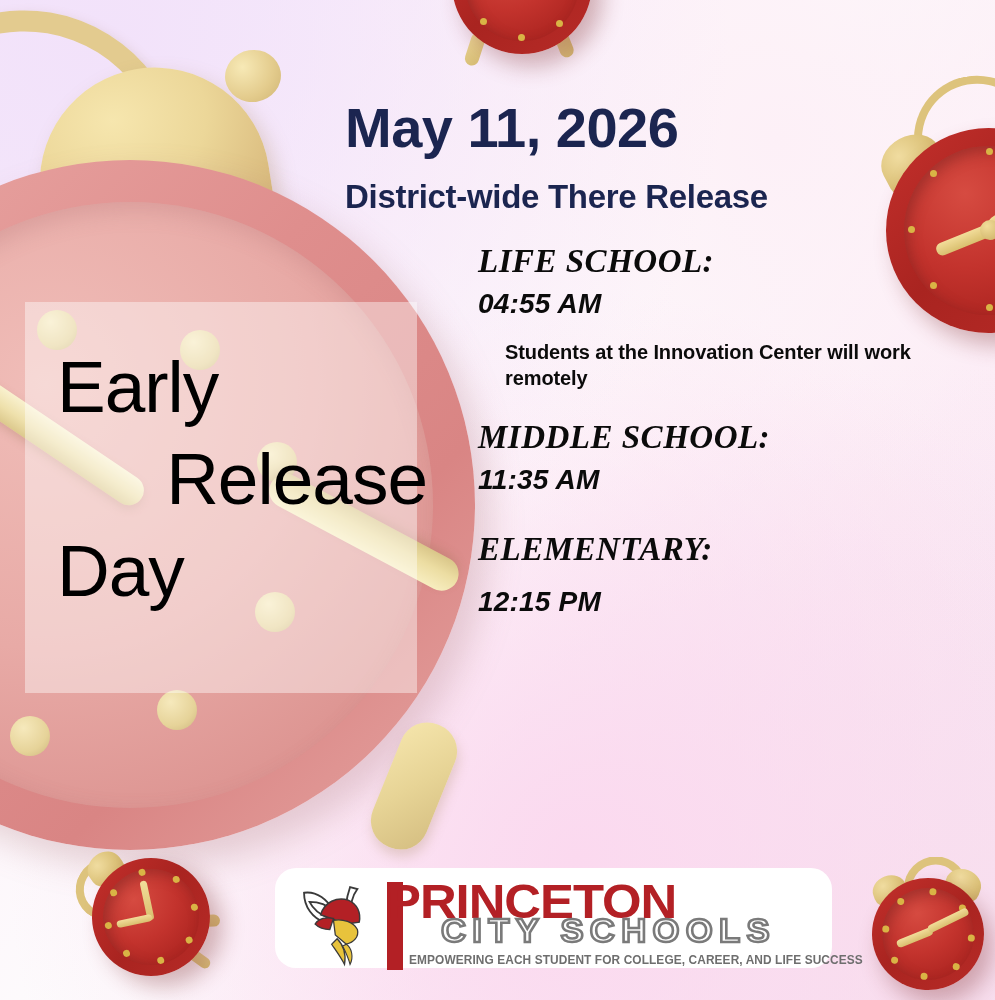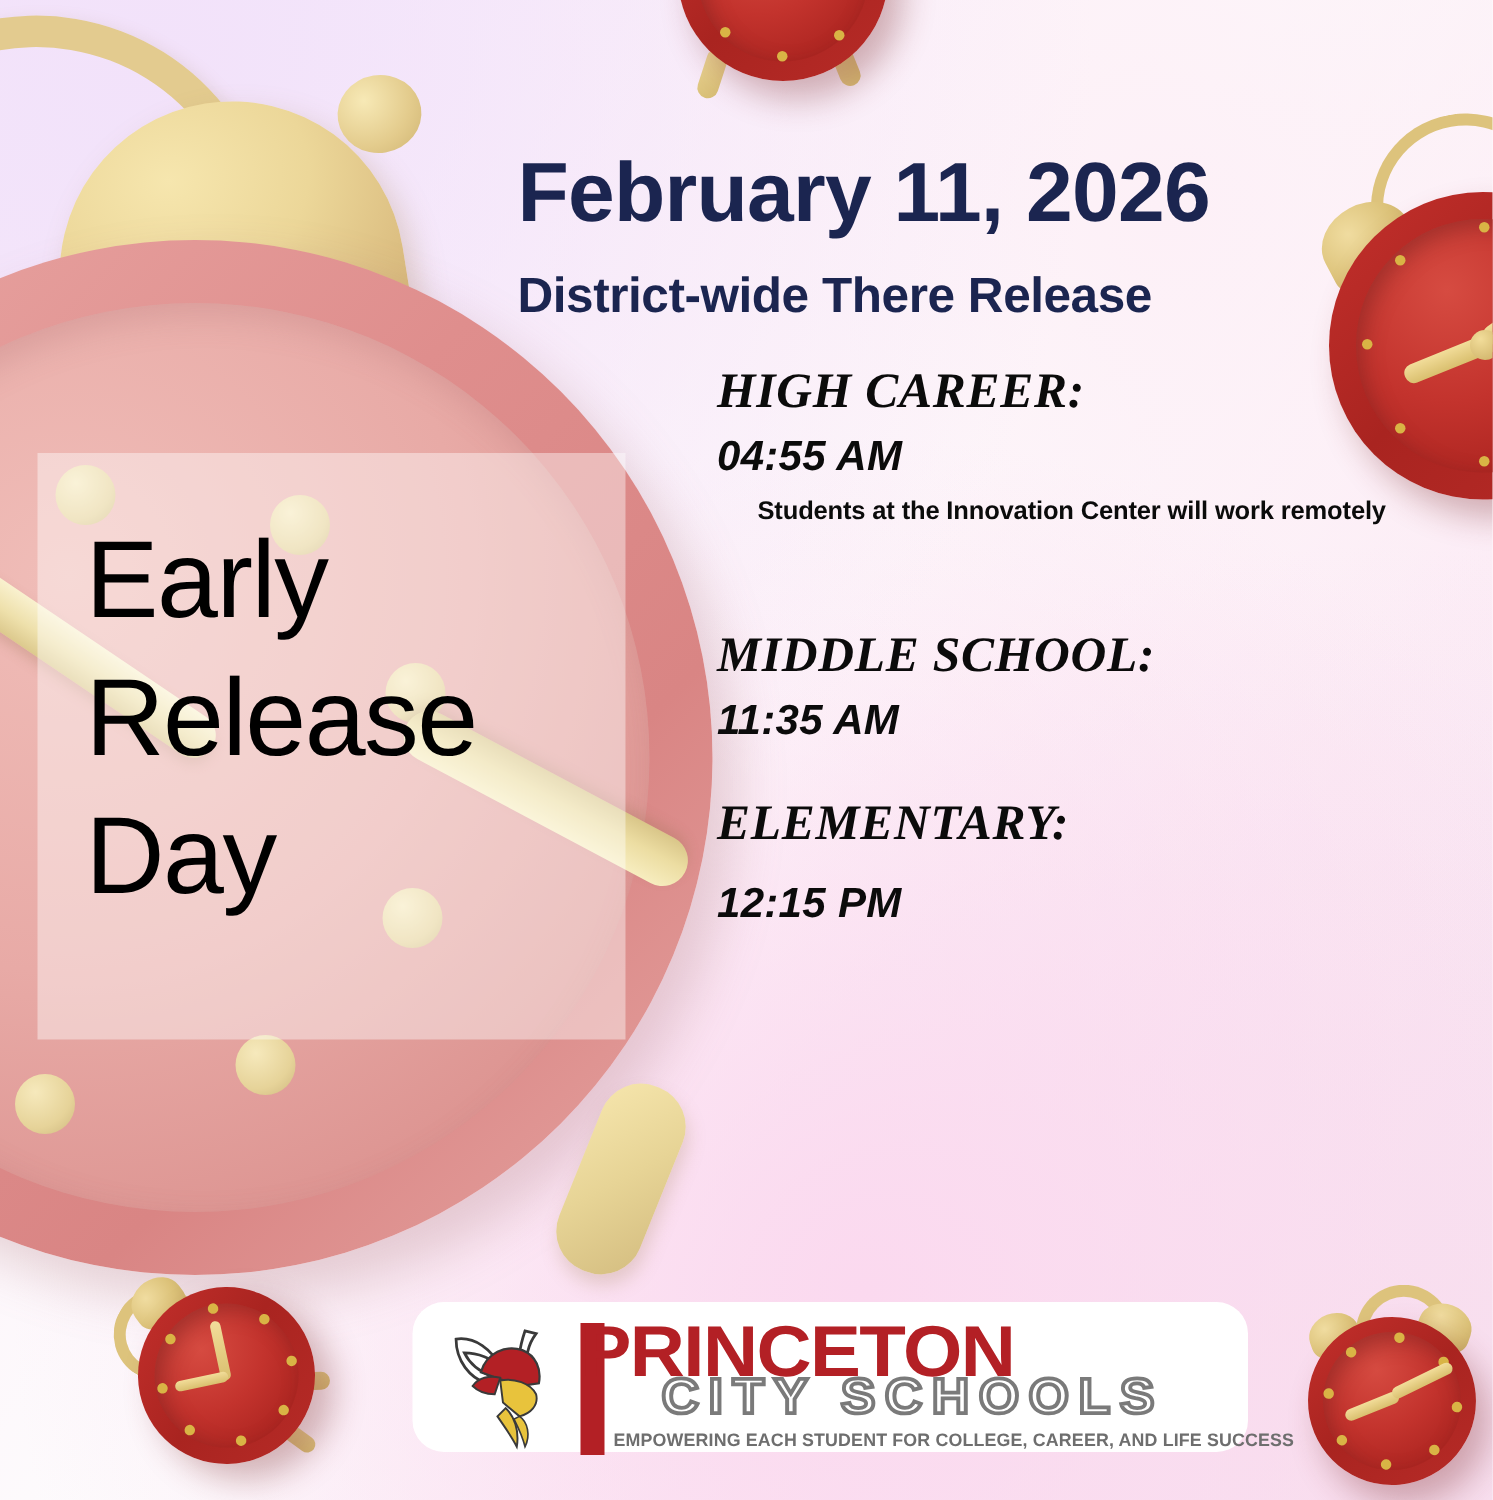--- a/index.html
+++ b/index.html
@@ -115,21 +115,21 @@
     position:absolute;left:25px;top:302px;width:392px;height:391px;
     background:rgba(255,255,255,.42);
   }
   #early-title{
     position:absolute;left:57px;top:352px;width:370px;
     font-family:"Liberation Sans", sans-serif;
     font-size:73px;line-height:.96;font-weight:400;color:#000000;
     letter-spacing:-1px;
   }
   #early-title span{display:block;}
-  #early-title span:nth-child(2){margin-top:22px;}
+  #early-title span:nth-child(2){margin-top:22px;text-align:right;}
   #early-title span:nth-child(3){margin-top:22px;}
 
   
   #rightcol{position:absolute;left:0;top:0;width:995px;height:1000px;}
   .navy{color:#1b2550;}
   #headline{
     position:absolute;left:345px;top:100px;width:620px;
     font-size:56px;font-weight:bold;letter-spacing:-.5px;line-height:1;
   }
   #subhead{
@@ -143,22 +143,22 @@
     letter-spacing:.5px;white-space:nowrap;
   }
   .sched-time{
     position:absolute;font-family:"Liberation Sans", sans-serif;
     font-style:italic;font-weight:bold;font-size:28px;color:#0b0b0b;
     letter-spacing:.2px;white-space:nowrap;
   }
   #hs-label{left:478px;top:243px;}
   #hs-time{left:478px;top:288px;}
   #hs-note{
-    position:absolute;left:505px;top:330px;width:420px;
-    font-size:17px;font-weight:bold;line-height:1.28;color:#0b0b0b;
+    position:absolute;left:505px;top:340px;width:420px;
+    font-size:20px;font-weight:bold;line-height:1.28;color:#0b0b0b;
     letter-spacing:-.1px;
   }
   #ms-label{left:478px;top:419px;}
   #ms-time{left:478px;top:464px;}
   #el-label{left:478px;top:531px;}
   #el-time{left:478px;top:576px;margin-top:10px;}
 
   #closing{
     position:absolute;left:443px;top:634px;width:545px;
     font-size:36px;font-weight:bold;line-height:1.32;letter-spacing:-.4px;
@@ -289,24 +289,24 @@
   </div>
 
   <div id="early-panel"></div>
   <div id="early-title">
     <span>Early</span>
     <span>Release</span>
     <span>Day</span>
   </div>
 
   <div id="rightcol">
-    <div id="headline" class="navy">February 11, 2026</div>
+    <div id="headline" class="navy">May 11, 2026</div>
     <div id="subhead" class="navy">District-wide There Release</div>
 
-    <div class="sched-label" id="hs-label">HIGH CAREER:</div>
+    <div class="sched-label" id="hs-label">LIFE SCHOOL:</div>
     <div class="sched-time" id="hs-time">04:55 AM</div>
     <div id="hs-note">Students at the Innovation Center will work remotely</div>
 
     <div class="sched-label" id="ms-label">MIDDLE SCHOOL:</div>
     <div class="sched-time" id="ms-time">11:35 AM</div>
 
     <div class="sched-label" id="el-label">ELEMENTARY:</div>
     <div class="sched-time" id="el-time">12:15 PM</div>
 
   </div>

